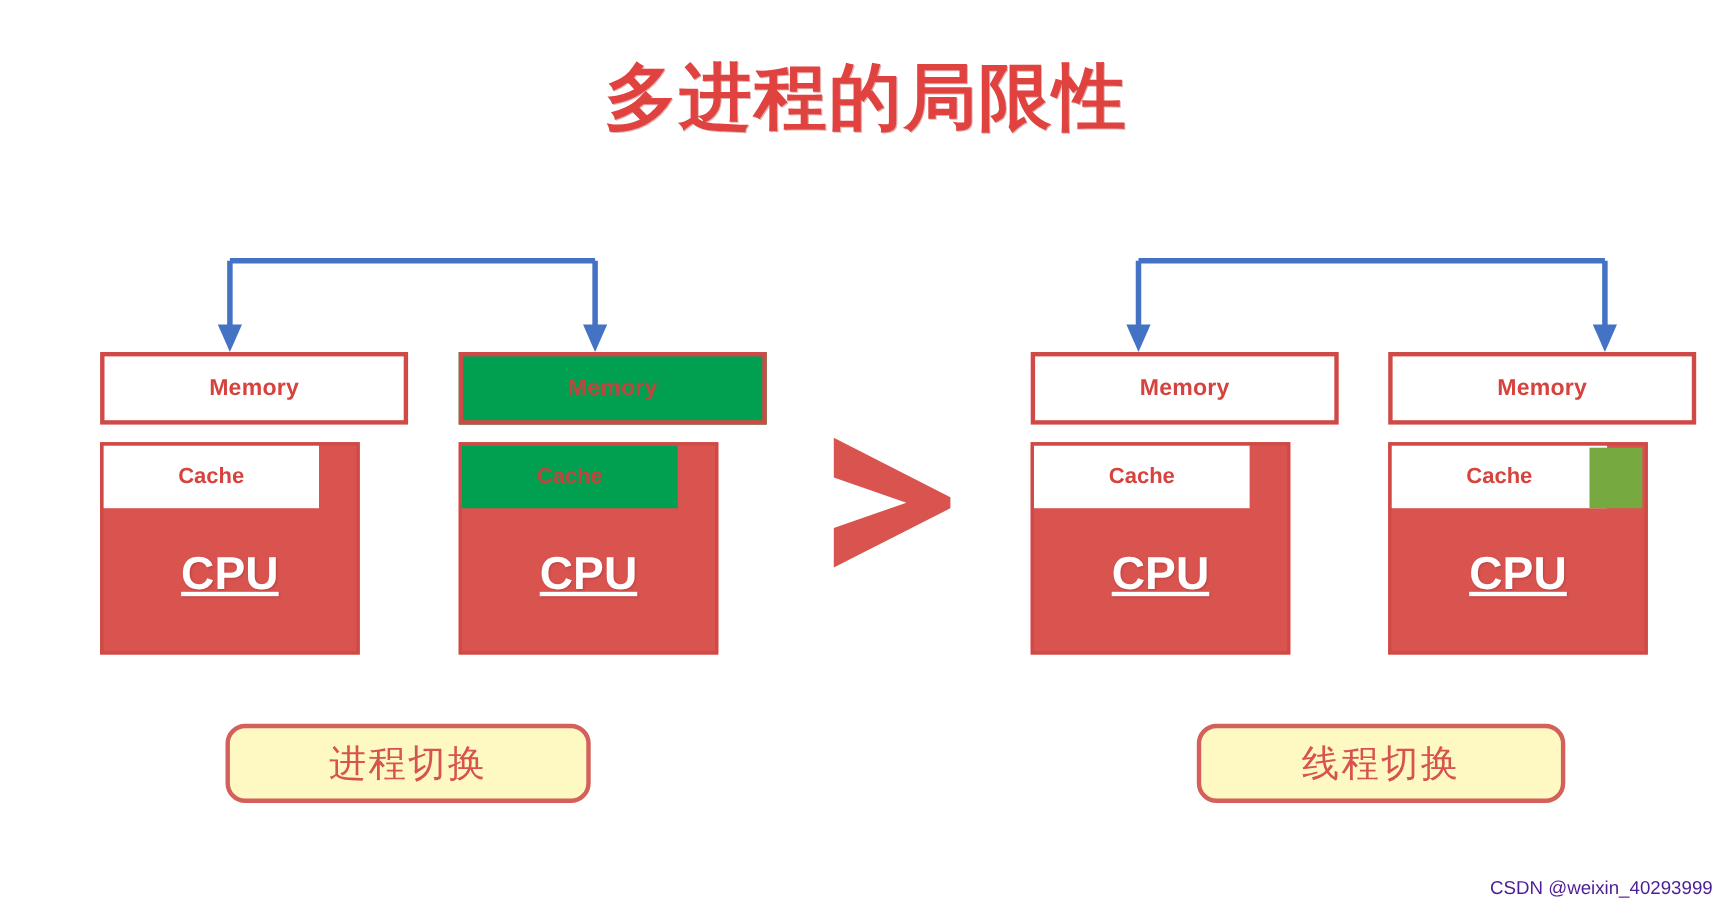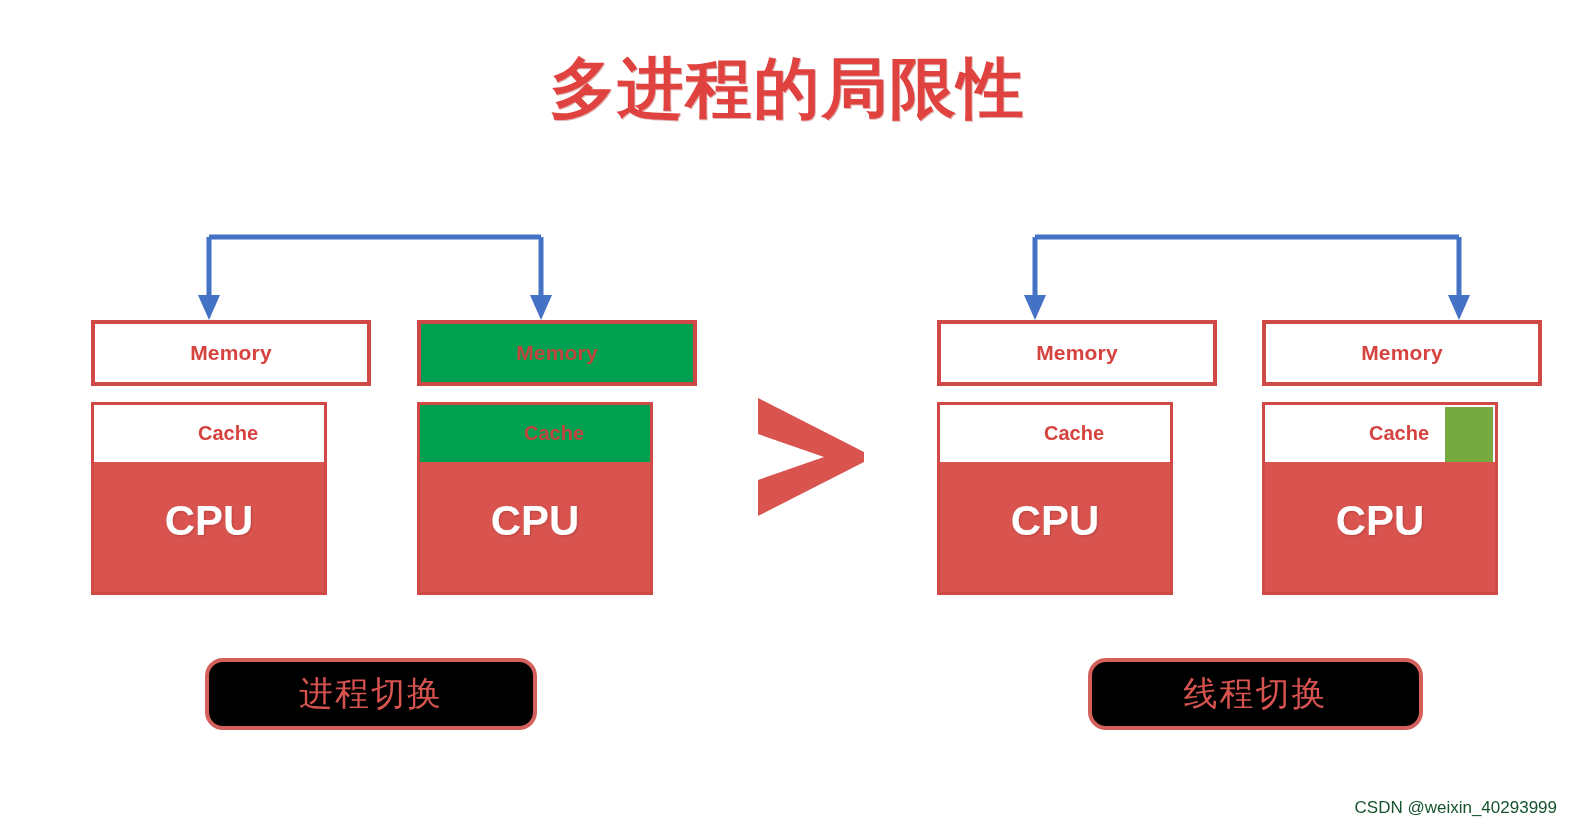--- a/index.html
+++ b/index.html
@@ -84,21 +84,20 @@
   .cache-band {
     position: absolute;
     top: 0;
     left: 0;
     width: 196px;
     height: 57px;
     background: #ffffff;
     display: flex;
     align-items: center;
     justify-content: center;
-    padding-left: 36px;
   }
   .cache-band.green-fill {
     background: #00a050;
   }
   .cache-label {
     font-size: 20px;
     font-weight: bold;
     color: #d6433f;
   }
   .cache-band.green-fill .cache-label {
@@ -117,55 +116,56 @@
   .cpu-label {
     position: absolute;
     top: 92px;
     left: 0;
     width: 230px;
     text-align: center;
     font-size: 42px;
     font-weight: bold;
     color: #ffffff;
     text-shadow: 1px 1px 2px rgba(120,30,30,0.30);
+    text-decoration: underline;
   }
 
   
   .compare-chevron {
     position: absolute;
     left: 752px;
     top: 388px;
   }
 
   
   .caption-box {
     position: absolute;
     height: 72px;
     box-sizing: border-box;
     border: 4px solid #d4605c;
     border-radius: 18px;
-    background: #000000;
+    background: #fef9c3;
     display: flex;
     align-items: center;
     justify-content: center;
   }
   .caption-text {
     font-size: 34px;
     color: #d6534f;
     letter-spacing: 2px;
     white-space: nowrap;
   }
 
   
   .watermark {
     position: absolute;
     right: 18px;
     bottom: 14px;
     font-size: 17px;
-    color: #14532d;
+    color: #4c1d95;
     white-space: nowrap;
   }
 </style>
 </head>
 <body>
 
 <div class="title">多进程的局限性</div>
 
 <div class="bracket" style="left:195px; top:225px;">
   <svg width="360" height="100" viewBox="0 0 360 100" aria-hidden="true">

